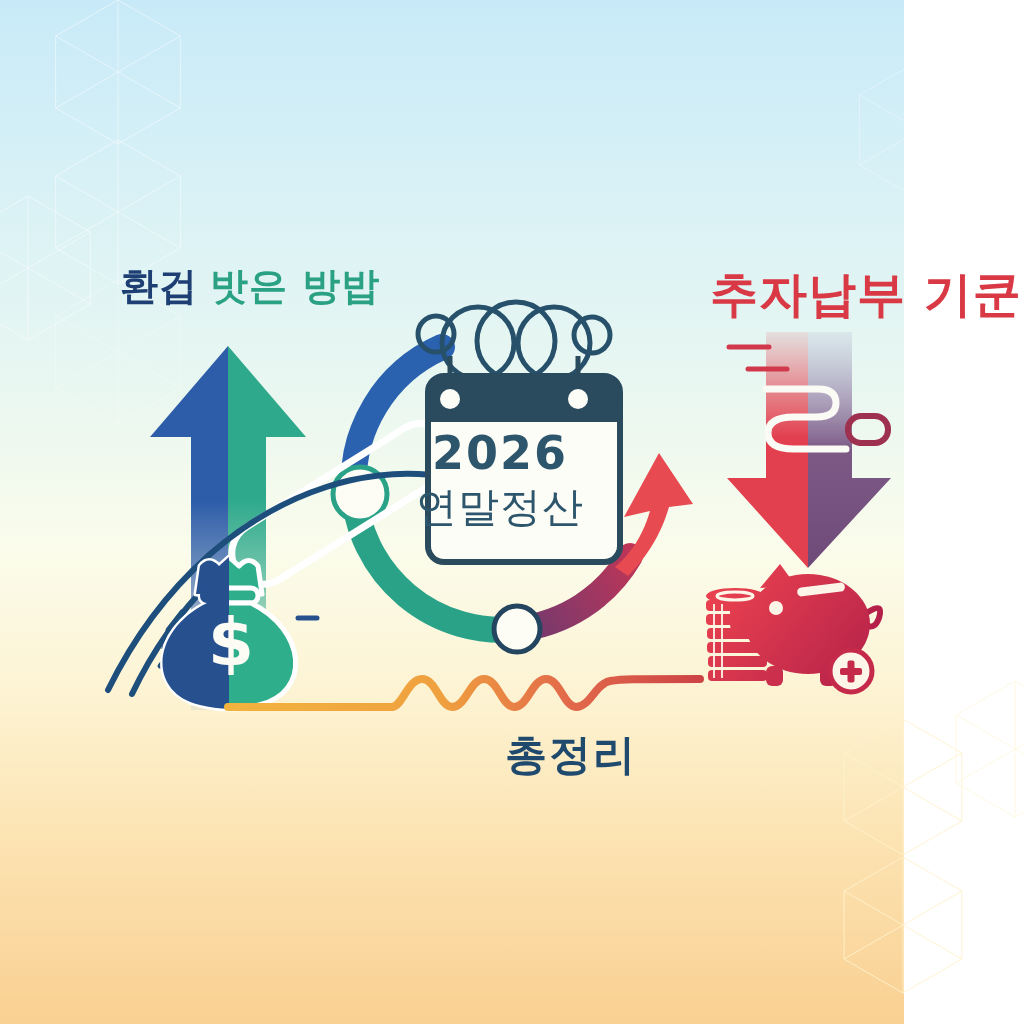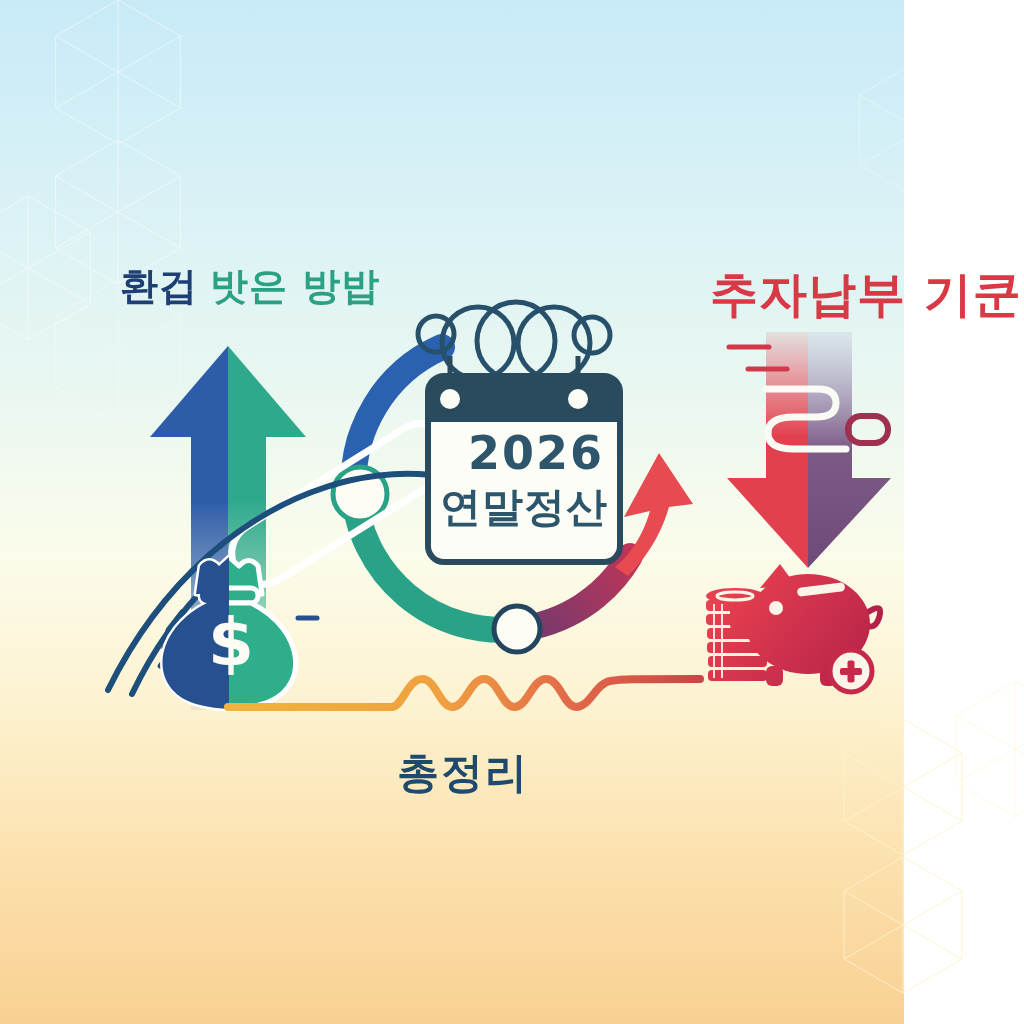--- a/index.html
+++ b/index.html
@@ -12,27 +12,27 @@
     background:linear-gradient(180deg,
       #c8eaf8 0%, #d8f1f6 18%, #e9f7f1 38%,
       #fbfceb 54%, #fdf3d2 68%, #fce3b2 82%, #f9d092 100%);
   }
   .stage > svg{position:absolute;left:0;top:0;}
   .lbl{position:absolute;font-weight:800;white-space:nowrap;letter-spacing:1px;}
   .lbl-refund{left:120px;top:261px;font-size:38px;}
   .lbl-refund .p1{color:#1e3f74;}
   .lbl-refund .p2{color:#2ba184;margin-left:12px;}
   .lbl-extra{left:710px;top:263px;font-size:48px;color:#d93944;}
-  .cal-year{position:absolute;left:440px;top:426px;width:192px;text-align:center;
+  .cal-year{position:absolute;left:404px;top:426px;width:192px;text-align:center;
             font-size:46px;font-weight:800;color:#2d566c;letter-spacing:2px;}
-  .cal-title{position:absolute;left:416px;top:480px;width:216px;text-align:center;
-            font-size:41px;font-weight:700;color:#2d566c;letter-spacing:1px;}
+  .cal-title{position:absolute;left:416px;top:480px;width:216px;
+            font-size:41px;font-weight:400;color:#2d566c;letter-spacing:1px;}
   .bag-symbol{position:absolute;left:181px;top:604px;width:100px;text-align:center;
             font-size:66px;font-weight:700;color:#fcfcf5;}
-  .lbl-summary{position:absolute;left:397px;top:745px;width:240px;text-align:left;
+  .lbl-summary{position:absolute;left:397px;top:727px;width:240px;text-align:right;
             font-size:42px;font-weight:800;color:#1f4a6e;letter-spacing:2px;}
 </style>
 </head>
 <body>
 
 <div class="stage">
 
 <svg width="1024" height="1024" viewBox="0 0 1024 1024">
   <defs>
     <g id="cube" fill="none">

